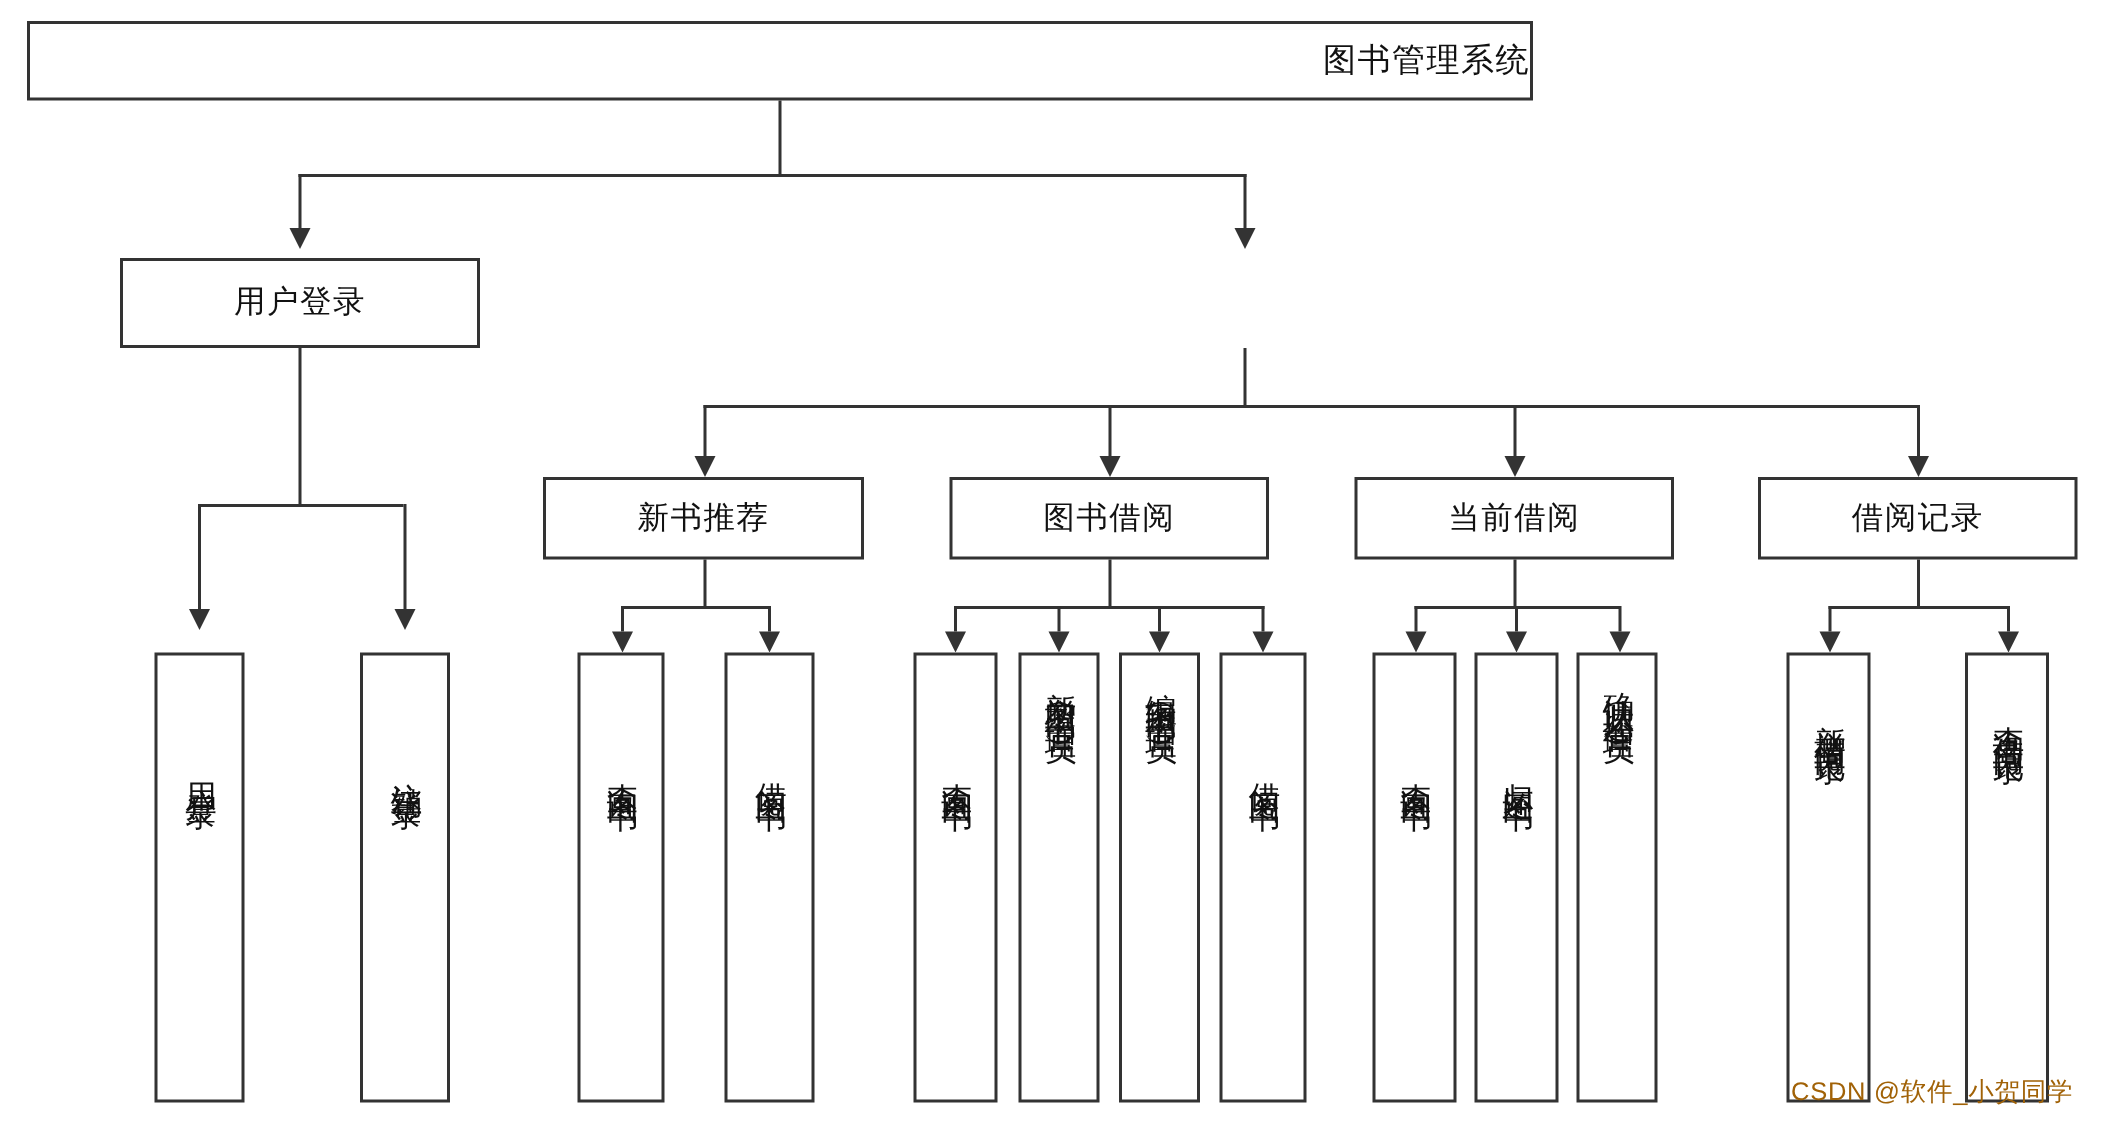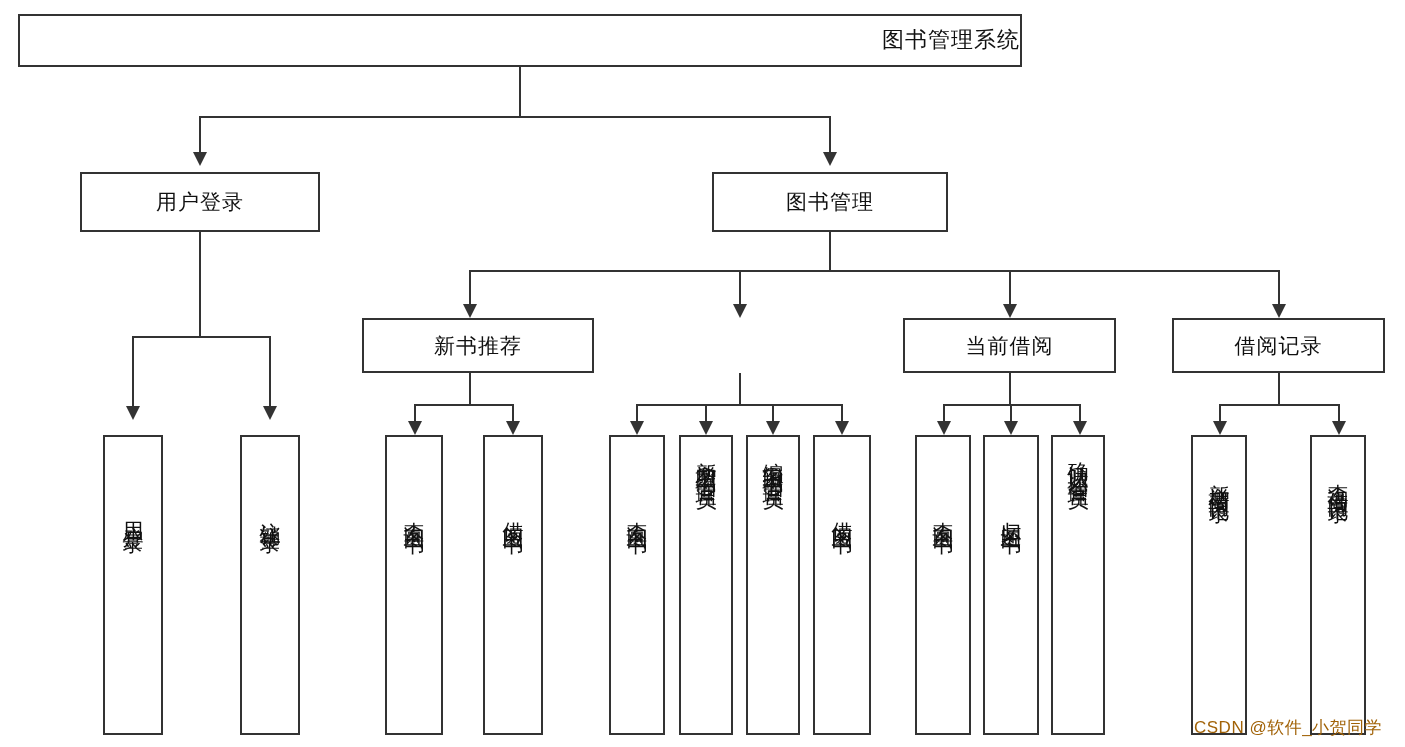--- a/index.html
+++ b/index.html
@@ -79,45 +79,45 @@
 
   <div class="hline" style="left:199px;top:116px;width:632px;"></div>
   <div class="vline" style="left:199px;top:116px;height:36px;"></div>
   <div class="arrow" style="left:193px;top:152px;"></div>
   <div class="vline" style="left:829px;top:116px;height:36px;"></div>
   <div class="arrow" style="left:823px;top:152px;"></div>
 
   <div class="node h" style="left:80px;top:172px;width:240px;height:60px;">
     <span>用户登录</span>
   </div>
-  <div class="node h" style="left:712px;top:172px;width:236px;height:60px;">
-    <span>图书管理</span>
-  </div>
 
   <div class="vline" style="left:199px;top:232px;height:105px;"></div>
   <div class="hline" style="left:132px;top:336px;width:137px;"></div>
   <div class="vline" style="left:132px;top:336px;height:70px;"></div>
   <div class="arrow" style="left:126px;top:406px;"></div>
   <div class="vline" style="left:269px;top:336px;height:70px;"></div>
   <div class="arrow" style="left:263px;top:406px;"></div>
 
   <div class="vline" style="left:829px;top:232px;height:39px;"></div>
   <div class="hline" style="left:469px;top:270px;width:810px;"></div>
 
   <div class="vline" style="left:469px;top:270px;height:34px;"></div>
   <div class="arrow" style="left:463px;top:304px;"></div>
   <div class="vline" style="left:739px;top:270px;height:34px;"></div>
   <div class="arrow" style="left:733px;top:304px;"></div>
   <div class="vline" style="left:1009px;top:270px;height:34px;"></div>
   <div class="arrow" style="left:1003px;top:304px;"></div>
   <div class="vline" style="left:1278px;top:270px;height:34px;"></div>
   <div class="arrow" style="left:1272px;top:304px;"></div>
 
-  <div class="node h" style="left:362px;top:318px;width:232px;height:55px;">
+  <div class="node h" style="left:362px;top:318px;width:214px;height:55px;">
     <span>新书推荐</span>
+  </div>
+  <div class="node h" style="left:633px;top:318px;width:213px;height:55px;">
+    <span>图书借阅</span>
   </div>
   <div class="node h" style="left:903px;top:318px;width:213px;height:55px;">
     <span>当前借阅</span>
   </div>
   <div class="node h" style="left:1172px;top:318px;width:213px;height:55px;">
     <span>借阅记录</span>
   </div>
 
   <div class="vline" style="left:469px;top:373px;height:32px;"></div>
   <div class="hline" style="left:414px;top:404px;width:100px;"></div>

